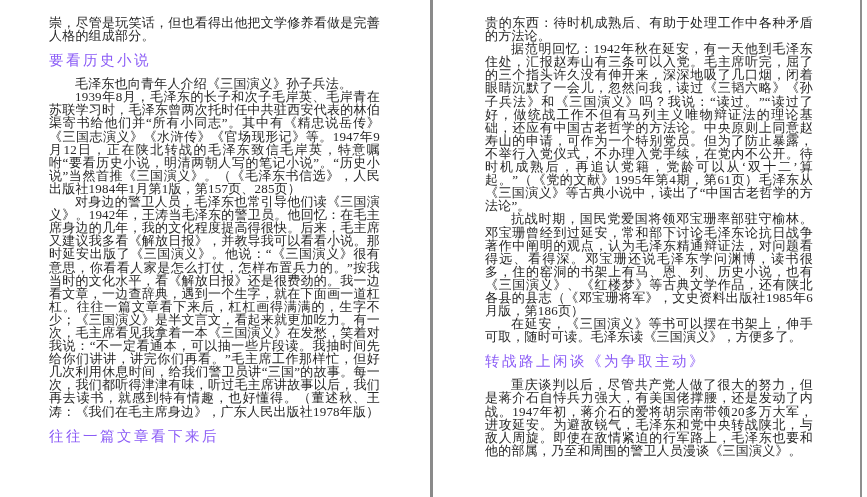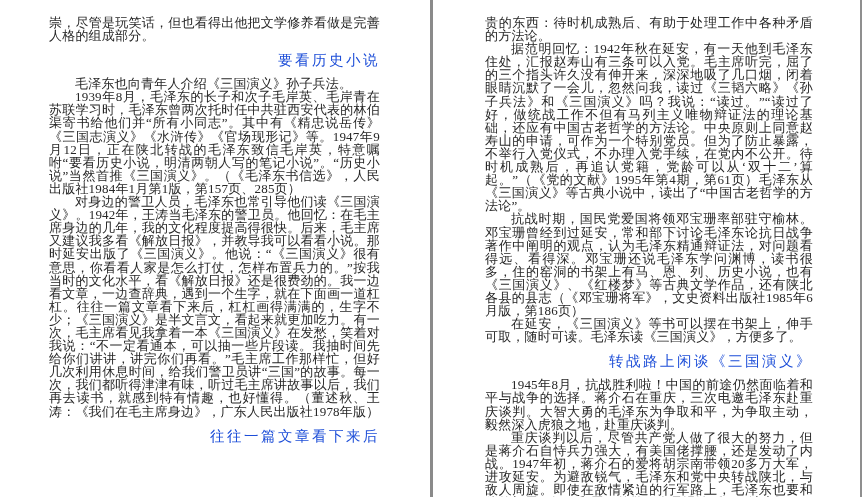--- a/index.html
+++ b/index.html
@@ -11,21 +11,21 @@
   .page { position:absolute; top:16px; }
   .page-left  { left:49px;  width:331px; }
   .page-right { left:485px; width:328px; }
   .para {
     margin:0; font-size:13px; line-height:13.1px;
     text-align:justify; text-indent:2em; letter-spacing:0.2px;
   }
   .para.noindent { text-indent:0; }
   .heading {
     margin:9px 0 7px; font-size:14.5px; font-weight:normal;
-    text-align:right; letter-spacing:2.5px; color:#1d4ed8;
+    text-align:left; letter-spacing:2.5px; color:#8b5cf6;
   }
   .divider {
     position:absolute; left:430px; top:0; width:3px; height:497px;
     background:#8a8a8a;
   }
   .edge-line {
     position:absolute; left:860px; top:0; width:2px; height:497px;
     background:#8f8f8f;
   }
 </style>
@@ -42,19 +42,18 @@
       <h2 class="heading">往往一篇文章看下来后</h2>
     </div>
 
   <div class="divider"></div>
 
   <div class="page page-right" id="right-page">
       <p class="para noindent">贵的东西：待时机成熟后、有助于处理工作中各种矛盾的方法论。</p>
       <p class="para">据范明回忆：1942年秋在延安，有一天他到毛泽东住处，汇报赵寿山有三条可以入党。毛主席听完，屈了的三个指头许久没有伸开来，深深地吸了几口烟，闭着眼睛沉默了一会儿，忽然问我，读过《三韬六略》《孙子兵法》和《三国演义》吗？我说：“读过。”“读过了好，做统战工作不但有马列主义唯物辩证法的理论基础，还应有中国古老哲学的方法论。中央原则上同意赵寿山的申请，可作为一个特别党员。但为了防止暴露，不举行入党仪式，不办理入党手续，在党内不公开。待时机成熟后，再追认党籍，党龄可以从‘双十二’算起。”（《党的文献》1995年第4期，第61页）毛泽东从《三国演义》等古典小说中，读出了“中国古老哲学的方法论”。</p>
       <p class="para">抗战时期，国民党爱国将领邓宝珊率部驻守榆林。邓宝珊曾经到过延安，常和部下讨论毛泽东论抗日战争著作中阐明的观点，认为毛泽东精通辩证法，对问题看得远、看得深。邓宝珊还说毛泽东学问渊博，读书很多，住的窑洞的书架上有马、恩、列、历史小说，也有《三国演义》、《红楼梦》等古典文学作品，还有陕北各县的县志（《邓宝珊将军》，文史资料出版社1985年6月版，第186页）</p>
       <p class="para">在延安，《三国演义》等书可以摆在书架上，伸手可取，随时可读。毛泽东读《三国演义》，方便多了。</p>
-      <h2 class="heading">转战路上闲谈《三国演义》</h2>
-      <p class="para">1945年8月，抗战胜利啦！中国的前途仍然面临着和平与战争的选择。蒋介石在重庆，三次电邀毛泽东赴重庆谈判。大智大勇的毛泽东为争取和平，为争取主动，毅然深入虎狼之地，赴重庆谈判。</p>
+      <h2 class="heading">转战路上闲谈《为争取主动》</h2>
       <p class="para">重庆谈判以后，尽管共产党人做了很大的努力，但是蒋介石自恃兵力强大，有美国佬撑腰，还是发动了内战。1947年初，蒋介石的爱将胡宗南带领20多万大军，进攻延安。为避敌锐气，毛泽东和党中央转战陕北，与敌人周旋。即使在敌情紧迫的行军路上，毛泽东也要和他的部属，乃至和周围的警卫人员漫谈《三国演义》。</p>
     </div>
 
   <div class="edge-line"></div>
 </div>
 
 </body></html>

